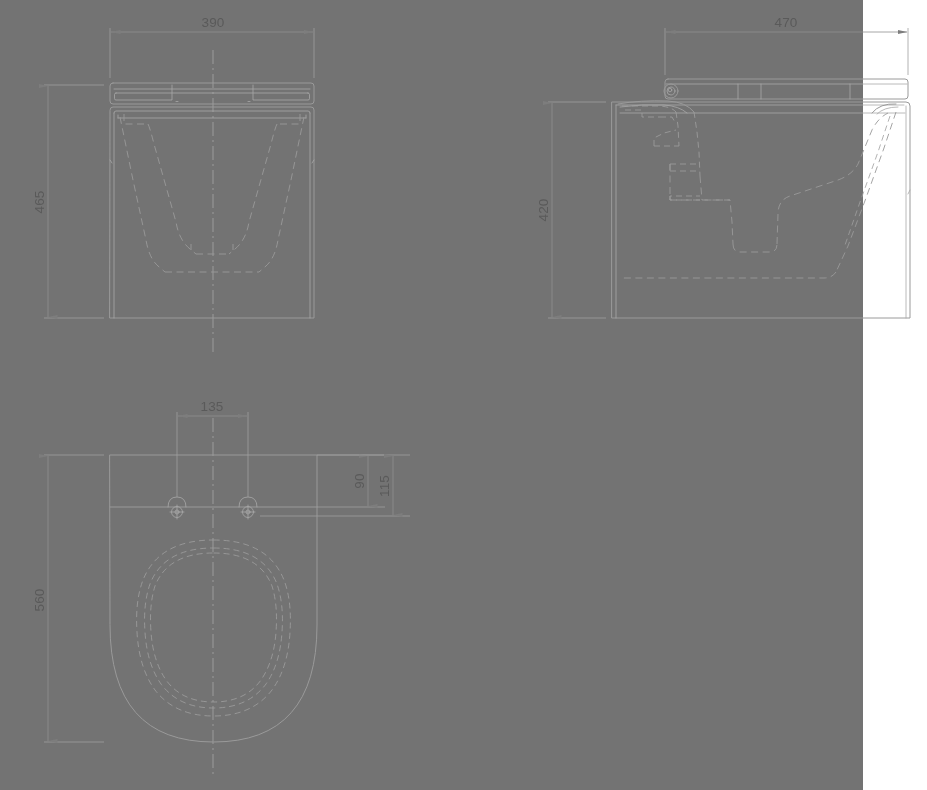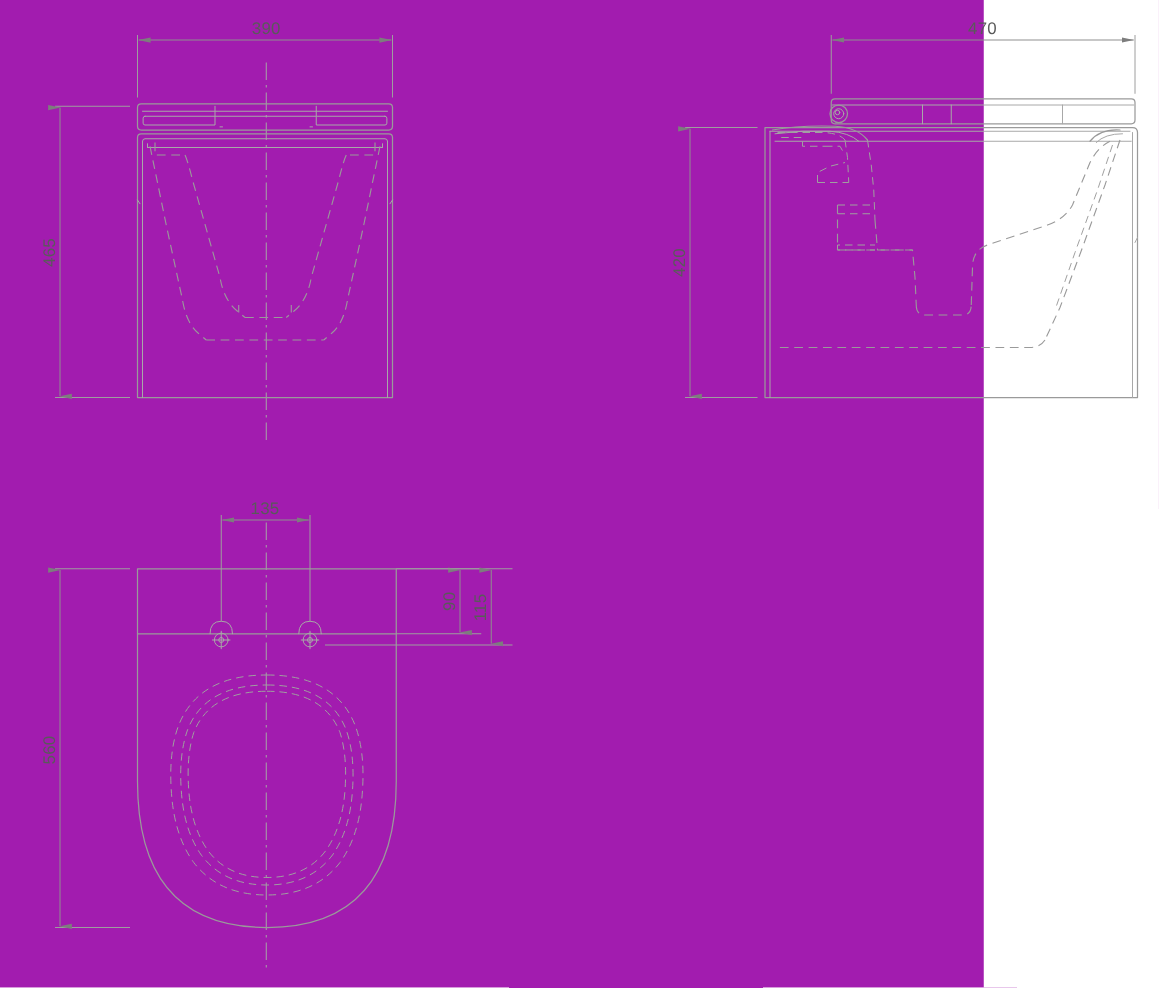--- a/index.html
+++ b/index.html
@@ -9,23 +9,23 @@
     background: #ffffff;
   }
   body {
     width: 927px;
     height: 790px;
     overflow: hidden;
     font-family: "Liberation Sans", sans-serif;
   }
   #drawing-sheet {
     position: relative;
-    width: 787px;
+    width: 863px;
     height: 790px;
-    background: #a21caf;
+    background: #737373;
   }
   #drawing-svg {
     display: block;
     width: 927px;
     height: 790px;
   }
   
   .outline {
     fill: none;
     stroke: #9a9a9a;

